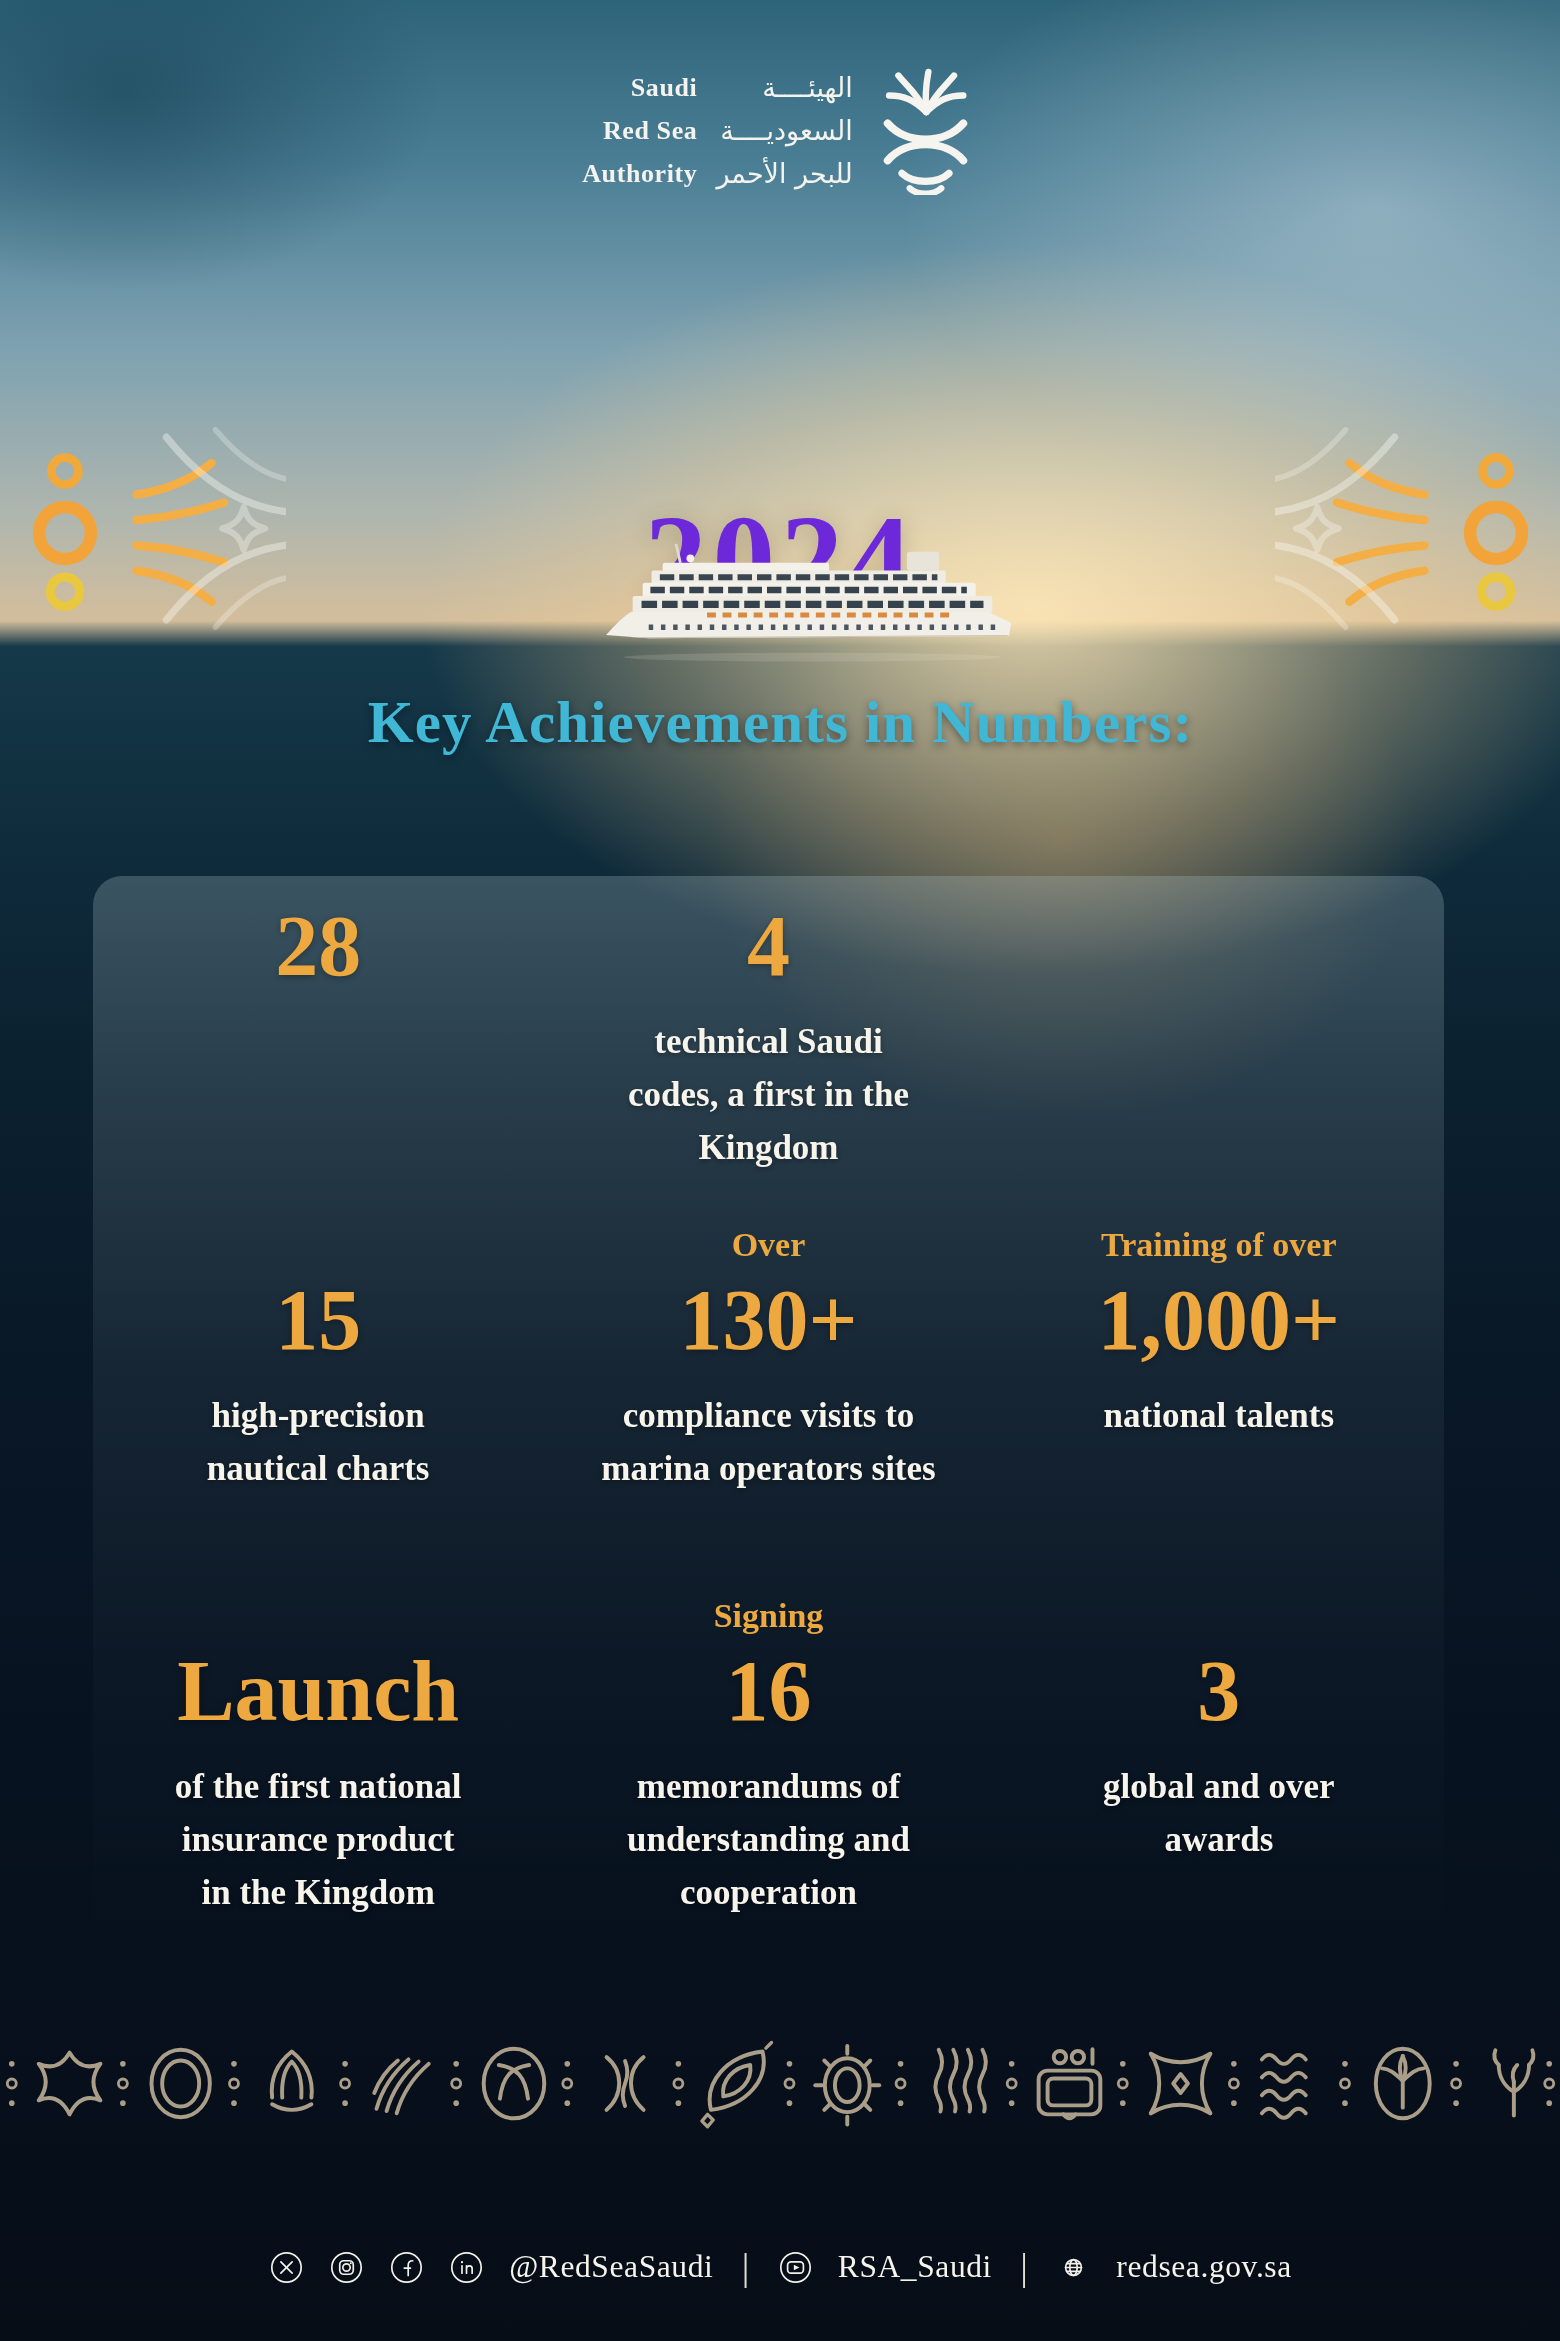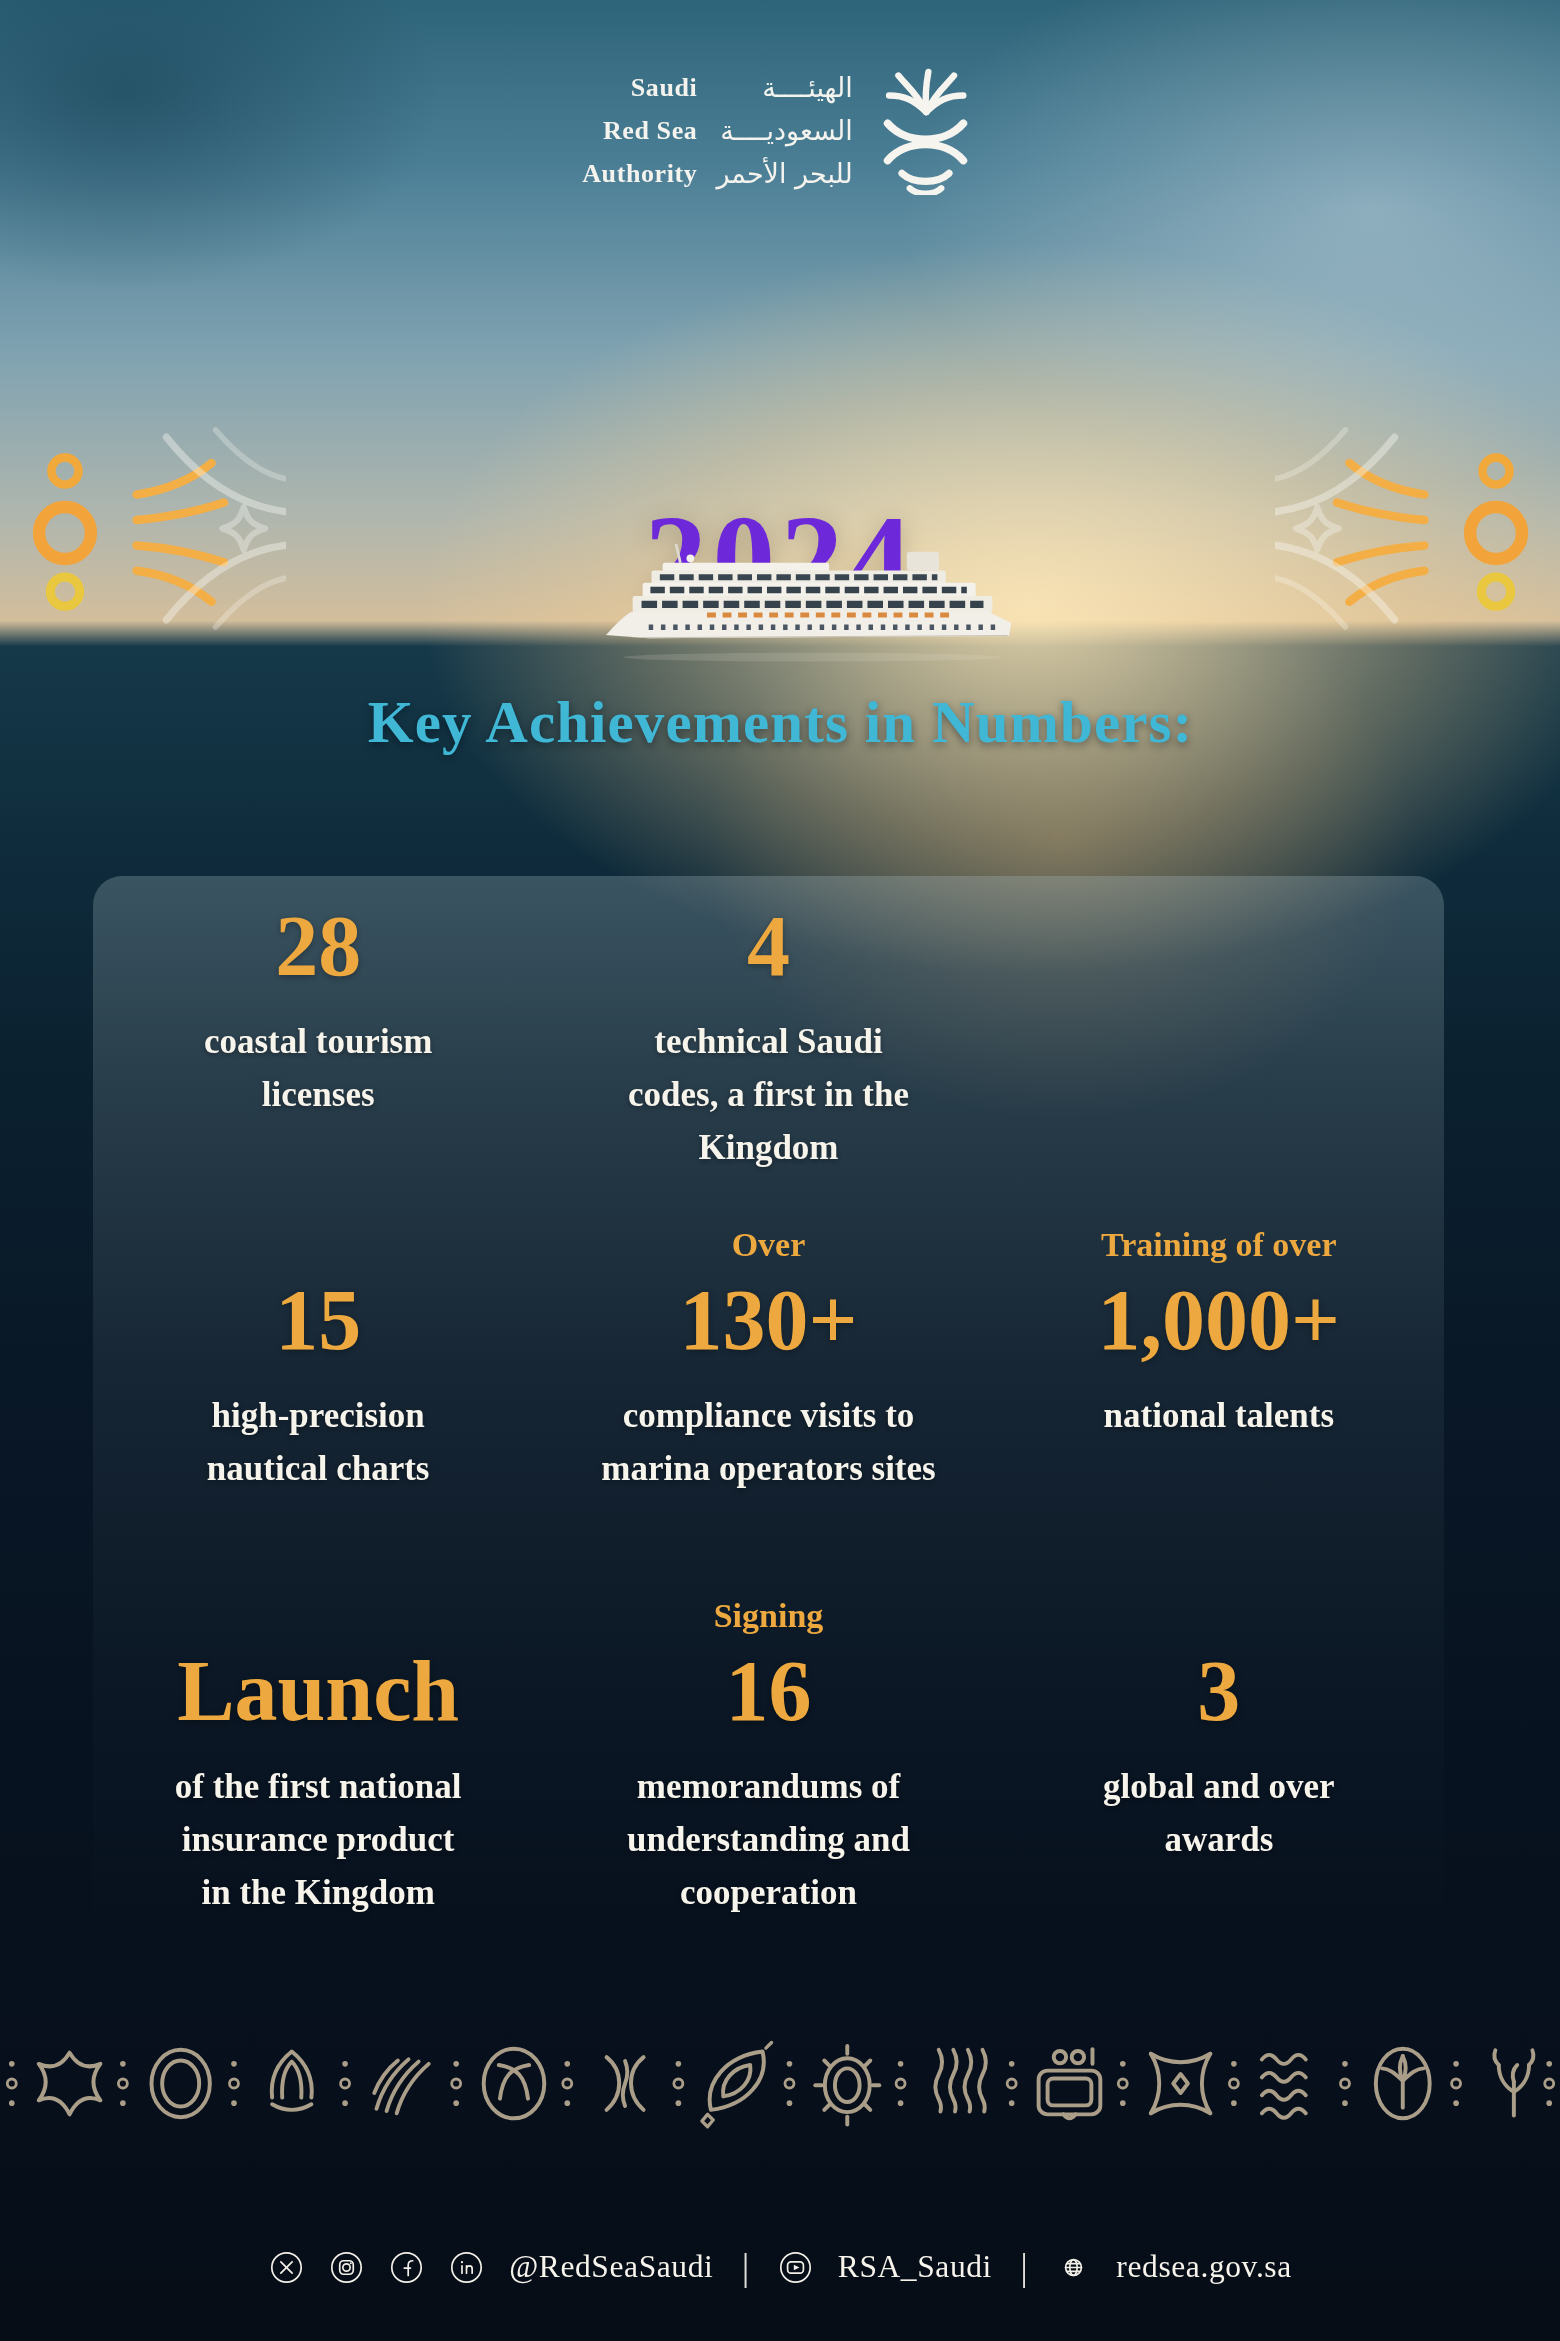--- a/index.html
+++ b/index.html
@@ -134,22 +134,20 @@
   <rect x="560" y="16" width="58" height="34" rx="6" fill="#E8E4DA"></rect>
 </svg>
 
 <div class="heading">Key Achievements in Numbers:</div>
 
 <div class="panel">
   <div class="row row1">
     <div class="cell">
 
       <div class="value">28</div>
-      <div class="label">coastal tourism
-licenses</div>
     </div>
     <div class="cell">
 
       <div class="value">4</div>
       <div class="label">technical Saudi
 codes, a first in the
 Kingdom</div>
     </div>
   </div>
   <div class="row row2">

